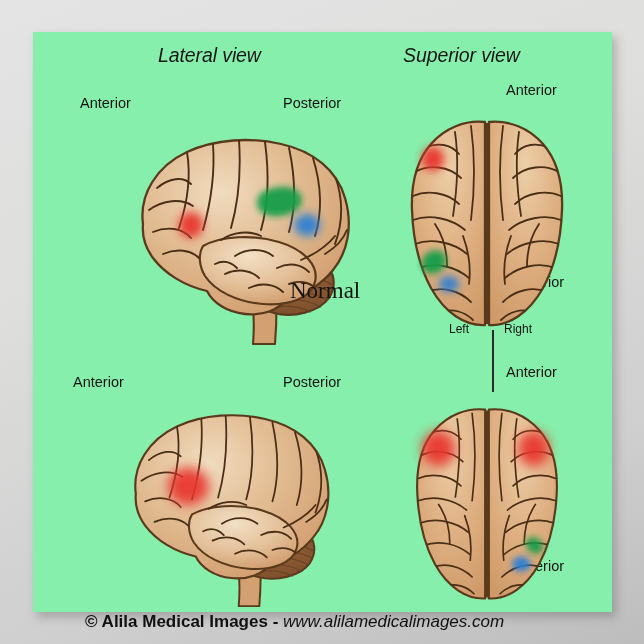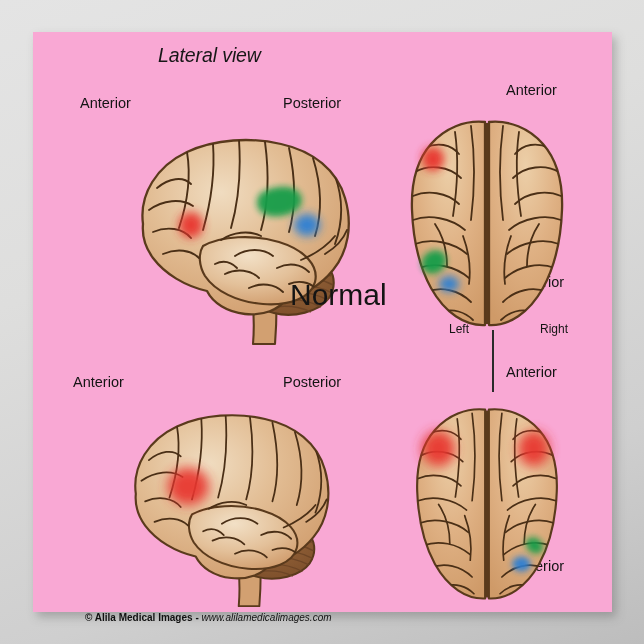--- a/index.html
+++ b/index.html
@@ -18,65 +18,66 @@
     width: 644px;
     height: 644px;
   }
   
   #poster {
     position: absolute;
     left: 33px;
     top: 32px;
     width: 579px;
     height: 580px;
-    background: #f9a8d4;
+    background: #86efac;
     box-shadow: 4px 5px 9px rgba(80,80,80,0.35);
   }
 
   
   .view-title {
     position: absolute;
     font-style: italic;
     font-size: 19.5px;
     color: #171717;
     white-space: nowrap;
     letter-spacing: -0.1px;
   }
   .dir-label {
     position: absolute;
     font-size: 14.5px;
     color: #141414;
     white-space: nowrap;
   }
   .cond-label {
     position: absolute;
-    font-size: 30px;
+    font-size: 23px;
     color: #141414;
     white-space: nowrap;
+    font-family: Liberation Serif, serif;
   }
   .side-label {
     position: absolute;
     font-size: 12px;
     color: #141414;
     white-space: nowrap;
   }
   #midline-divider {
     position: absolute;
     left: 459px;
     top: 298px;
     width: 1.6px;
     height: 62px;
     background: #2a2a2a;
   }
   
   #credit {
     position: absolute;
     left: 52px;
     top: 580px;
-    font-size: 10px;
+    font-size: 17px;
     color: #111;
     white-space: nowrap;
   }
   #credit .cr-bold { font-weight: bold; }
   #credit .cr-dash { font-weight: bold; }
   #credit .cr-url  { font-style: italic; }
 
   
   .brain-svg { position: absolute; display: block; }
   #lateral-normal-art   { left: 96px;  top: 96px;  }
@@ -84,20 +85,21 @@
   #lateral-dyslexia-art { left: 66px;  top: 372px; }
   #superior-dyslexia-art{ left: 374px; top: 372px; }
 </style>
 </head>
 <body>
 
 <div id="root">
   <div id="poster">
 
     <div class="view-title" style="left:125px; top:12px;">Lateral view</div>
+    <div class="view-title" style="left:370px; top:12px;">Superior view</div>
 
     <div class="dir-label" style="left:47px; top:63px;">Anterior</div>
     <div class="dir-label" style="left:250px; top:63px;">Posterior</div>
 
     <svg id="lateral-normal-art" class="brain-svg" width="240" height="218" viewBox="0 0 240 218">
       <defs>
         <radialGradient id="ln-cortex" cx="38%" cy="30%" r="78%">
           <stop offset="0%" stop-color="#f0dcc0"></stop>
           <stop offset="45%" stop-color="#e2bd94"></stop>
           <stop offset="100%" stop-color="#d09c6c"></stop>
@@ -261,21 +263,21 @@
       <g>
         <ellipse cx="27" cy="146" rx="13" ry="11" fill="#169d4a" filter="url(#sn-blur-s)" opacity="0.95" transform="rotate(-38 27 146)"></ellipse>
       </g>
       <g>
         <ellipse cx="42" cy="168" rx="10" ry="8" fill="#2a7fd4" filter="url(#sn-blur)" opacity="0.95"></ellipse>
       </g>
     </svg>
 
     <div id="midline-divider"></div>
     <div class="side-label" style="left:416px; top:290px;">Left</div>
-    <div class="side-label" style="left:471px; top:290px;margin-left:36px;">Right</div>
+    <div class="side-label" style="left:471px; top:290px;">Right</div>
 
     <div class="dir-label" style="left:40px; top:342px;">Anterior</div>
     <div class="dir-label" style="left:250px; top:342px;">Posterior</div>
 
     <svg id="lateral-dyslexia-art" class="brain-svg" width="272" height="204" viewBox="0 0 240 218">
       <defs>
         <radialGradient id="ld-cortex" cx="38%" cy="30%" r="78%">
           <stop offset="0%" stop-color="#f0dcc0"></stop>
           <stop offset="45%" stop-color="#e2bd94"></stop>
           <stop offset="100%" stop-color="#d09c6c"></stop>

